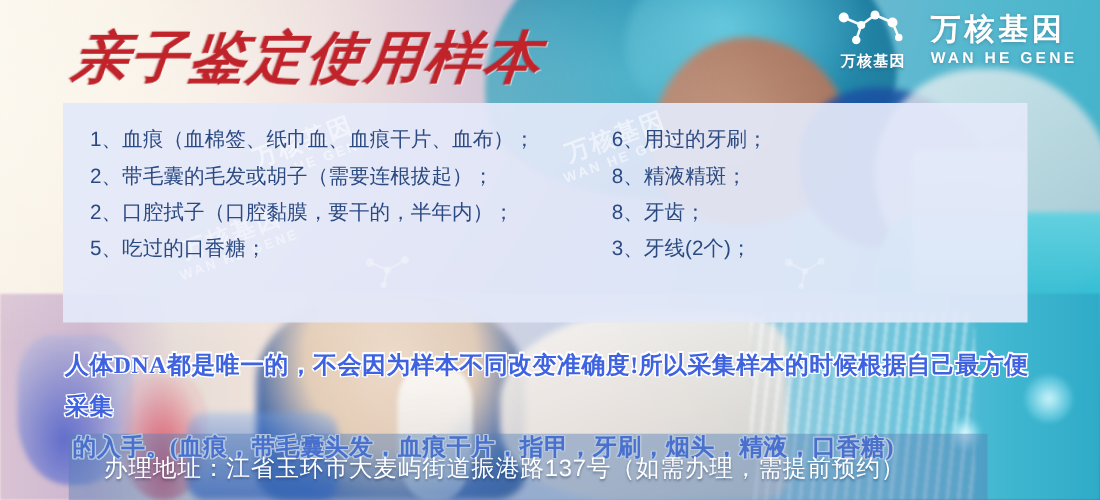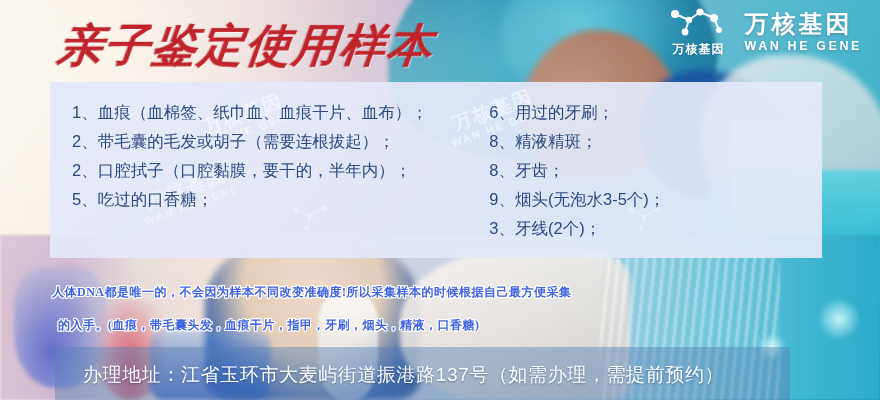--- a/index.html
+++ b/index.html
@@ -174,21 +174,21 @@
   .col-right{width:340px;padding-left:26px;}
   .item{
     color:#2c4a82;font-size:16.5px;line-height:29px;white-space:nowrap;
     font-family:"Liberation Sans","DejaVu Sans",sans-serif;
   }
 
   
   .note{
     position:absolute;left:52px;top:276px;width:790px;z-index:5;
     font-family:"Liberation Serif","DejaVu Serif",serif;
-    font-size:12px;font-weight:700;line-height:33px;color:#3f63e0;
+    font-size:19px;font-weight:700;line-height:33px;color:#3f63e0;
     text-shadow:
       1px 0 0 #fff, -1px 0 0 #fff, 0 1px 0 #fff, 0 -1px 0 #fff,
       1px 1px 0 #fff, -1px -1px 0 #fff, 1px -1px 0 #fff, -1px 1px 0 #fff;
     letter-spacing:.5px;
   }
   .note .l2{padding-left:6px;}
 
   
   .addr{
     position:absolute;left:55px;top:347px;width:735px;height:56px;z-index:5;
@@ -308,21 +308,20 @@
       <div class="item">1、血痕（血棉签、纸巾血、血痕干片、血布）；</div>
       <div class="item">2、带毛囊的毛发或胡子（需要连根拔起）；</div>
       <div class="item">2、口腔拭子（口腔黏膜，要干的，半年内）；</div>
       <div class="item">5、吃过的口香糖；</div>
     </div>
 
     <div class="col col-right">
       <div class="item">6、用过的牙刷；</div>
       <div class="item">8、精液精斑；</div>
       <div class="item">8、牙齿；</div>
-      <div class="item">9、烟头(无泡水3-5个)；</div>
       <div class="item">3、牙线(2个)；</div>
     </div>
   </div>
 
   <div class="note">
     <div>人体DNA都是唯一的，不会因为样本不同改变准确度!所以采集样本的时候根据自己最方便采集</div>
     <div class="l2">的入手。(血痕，带毛囊头发，血痕干片，指甲，牙刷，烟头，精液，口香糖)</div>
   </div>
 
   <div class="addr">

